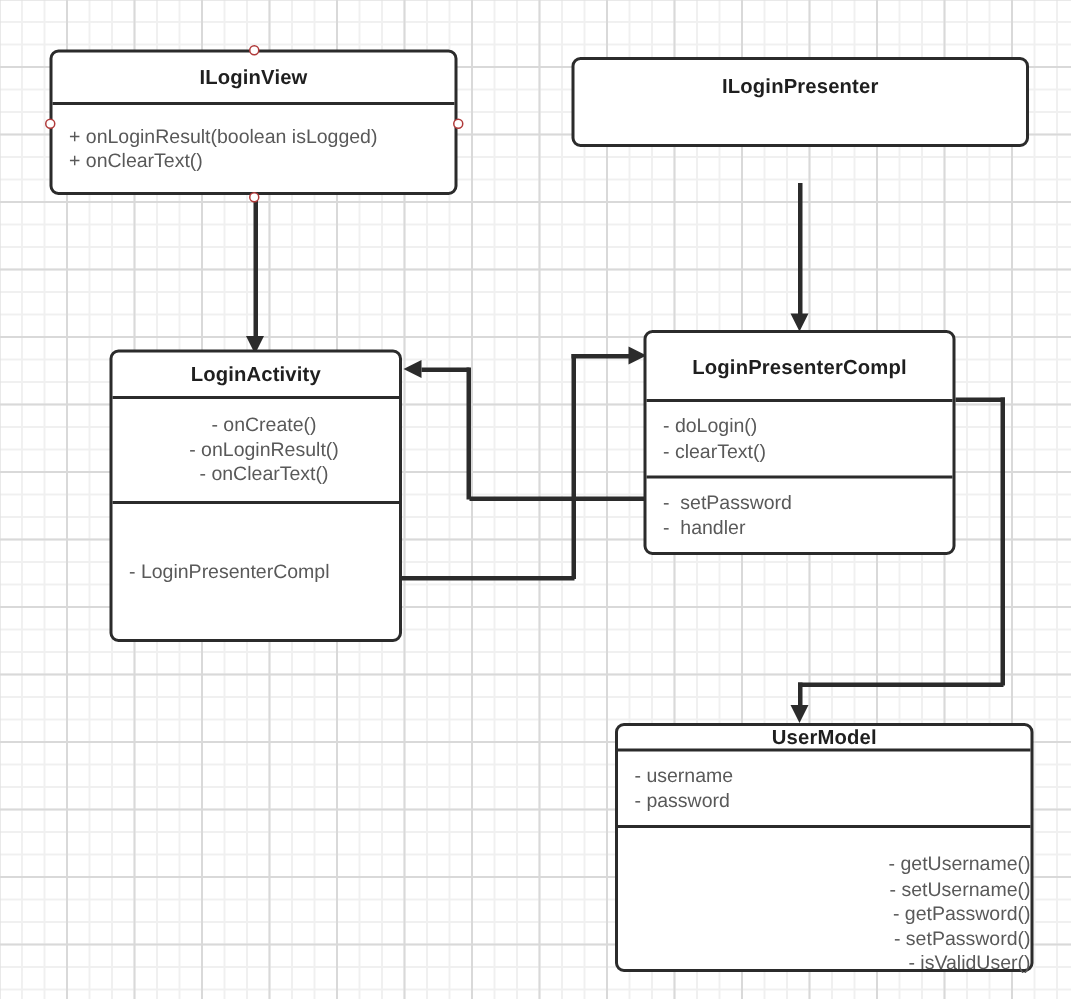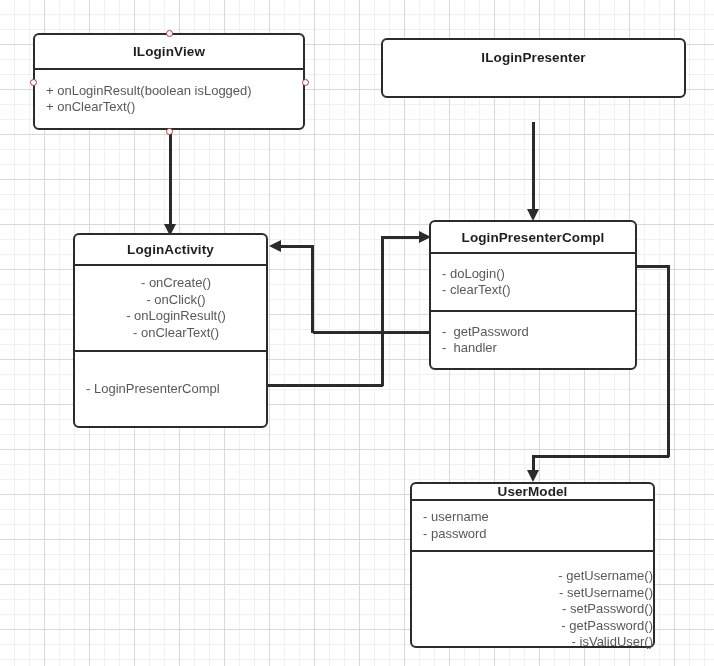--- a/index.html
+++ b/index.html
@@ -142,49 +142,48 @@
   <div class="handle" style="left:302px; top:79px;"></div>
 
   <div class="uml-class" style="left:381px; top:38px; width:305px; height:60px;">
     <div class="uml-title" style="height:35px;">ILoginPresenter</div>
   </div>
 
   <div class="uml-class" style="left:73px; top:233px; width:195px; height:195px;">
     <div class="uml-title" style="height:29px;">LoginActivity</div>
     <div class="uml-compartment" style="flex:0 0 auto; padding-top:9px; padding-bottom:9px;text-align:center;">
       <div class="uml-row">- onCreate()</div>
-      <div class="uml-row">- onClick()</div>
       <div class="uml-row">- onLoginResult()</div>
       <div class="uml-row">- onClearText()</div>
     </div>
     <div class="uml-compartment centered">
       <div class="uml-row">- LoginPresenterCompl</div>
     </div>
   </div>
 
   <div class="uml-class" style="left:429px; top:220px; width:208px; height:150px;">
-    <div class="uml-title" style="height:30px;">LoginPresenterCompl</div>
+    <div class="uml-title" style="height:44px;">LoginPresenterCompl</div>
     <div class="uml-compartment centered">
       <div class="uml-row">- doLogin()</div>
       <div class="uml-row">- clearText()</div>
     </div>
     <div class="uml-compartment centered">
-      <div class="uml-row">-  getPassword</div>
+      <div class="uml-row">-  setPassword</div>
       <div class="uml-row">-  handler</div>
     </div>
   </div>
 
-  <div class="uml-class" style="left:410px; top:482px; width:245px; height:166px;">
+  <div class="uml-class" style="left:410px; top:482px; width:279px; height:166px;">
     <div class="uml-title" style="height:33px;">UserModel</div>
     <div class="uml-compartment" style="flex:0 0 auto; padding-top:8px; padding-bottom:8px;">
       <div class="uml-row">- username</div>
       <div class="uml-row">- password</div>
     </div>
     <div class="uml-compartment" style="padding-top:16px;text-align:right;">
       <div class="uml-row">- getUsername()</div>
       <div class="uml-row">- setUsername()</div>
+      <div class="uml-row">- getPassword()</div>
       <div class="uml-row">- setPassword()</div>
-      <div class="uml-row">- getPassword()</div>
       <div class="uml-row">- isValidUser()</div>
     </div>
   </div>
 
 </div>
 
 </body></html>

